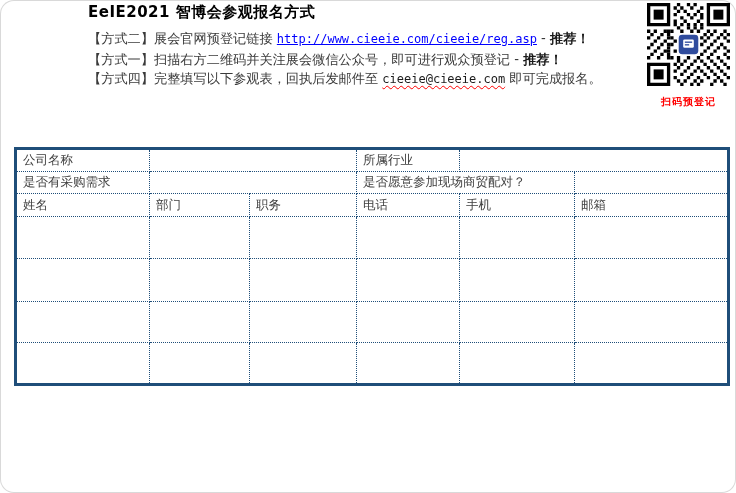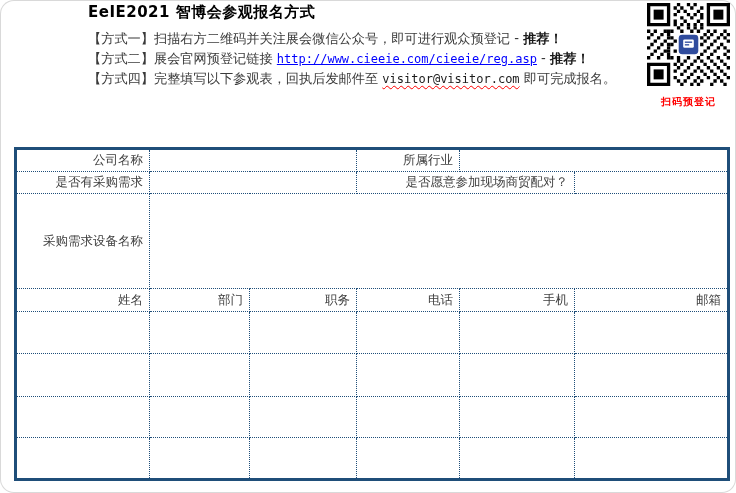--- a/index.html
+++ b/index.html
@@ -46,21 +46,20 @@
   .qr-caption {
     margin-top: 9px; text-align: center;
     color: #ff0000; font-weight: bold; font-size: 10px;
     letter-spacing: 1px; white-space: nowrap;
   }
   
   table.reg {
     position: absolute; left: 14px; top: 147px;
     width: 713px; border-collapse: collapse; table-layout: fixed;
     border: 3px solid #1F4E79;
-    text-align: right;
   }
   table.reg td {
     border: 1px dotted #1F4E79;
     padding: 2px 6px;
     font-size: 12.5px; color: #404040;
     vertical-align: middle;
     overflow: hidden; white-space: nowrap;
   }
   tr.r-small  { height: 21px; }
   tr.r-big    { height: 95px; }
@@ -72,26 +71,26 @@
   td.top-label { vertical-align: top; padding-top: 17px; }
 </style>
 </head>
 <body>
 
 <div class="page">
 
   <div class="intro">
     <div class="title">EeIE2021 智博会参观报名方式</div>
 
+    <div class="method"><span>【方式二】</span><span>展会官网预登记链接 </span><a href="#" class="reg-link mono">http://www.cieeie.com/cieeie/reg.asp</a><span> - </span><span class="bold">推荐！</span></div>
+
     <div class="method"><span>【方式一】</span><span>扫描右方二维码并关注展会微信公众号，即可进行观众预登记 - </span><span class="bold">推荐！</span></div>
 
-    <div class="method"><span>【方式二】</span><span>展会官网预登记链接 </span><a href="#" class="reg-link mono">http://www.cieeie.com/cieeie/reg.asp</a><span> - </span><span class="bold">推荐！</span></div>
 
-
-    <div class="method"><span>【方式四】</span><span>完整填写以下参观表，回执后发邮件至 </span><span class="mono email">visitor@visitor.com</span><span> 即可完成报名。</span></div>
+    <div class="method"><span>【方式四】</span><span>完整填写以下参观表，回执后发邮件至 </span><span class="mono email">cieeie@cieeie.com</span><span> 即可完成报名。</span></div>
 
   </div>
 
   <div class="qr-wrap">
     <svg class="qr-svg" viewBox="0 0 25 25" xmlns="http://www.w3.org/2000/svg">
       <rect x="0" y="0" width="25" height="25" fill="#ffffff"></rect>
       <g fill="#000000">
         <path fill-rule="evenodd" d="M0 0h7v7H0zM1 1h5v5H1zM18 0h7v7h-7zM19 1h5v5h-5zM0 18h7v7H0zM1 19h5v5H1z"></path>
         <rect x="2" y="2" width="3" height="3"></rect>
           <rect x="20" y="2" width="3" height="3"></rect>
@@ -123,24 +122,20 @@
       <td>公司名称</td>
       <td colspan="2"></td>
       <td>所属行业</td>
       <td colspan="2"></td>
     </tr>
     <tr class="r-small">
       <td>是否有采购需求</td>
       <td colspan="2"></td>
       <td colspan="2">是否愿意参加现场商贸配对？</td>
       <td></td>
-    </tr>
-    <tr class="r-big">
-      <td class="top-label">采购需求设备名称</td>
-      <td colspan="5"></td>
     </tr>
     <tr class="r-head">
       <td>姓名</td>
       <td>部门</td>
       <td>职务</td>
       <td>电话</td>
       <td>手机</td>
       <td>邮箱</td>
     </tr>
     <tr class="r-entry1">

